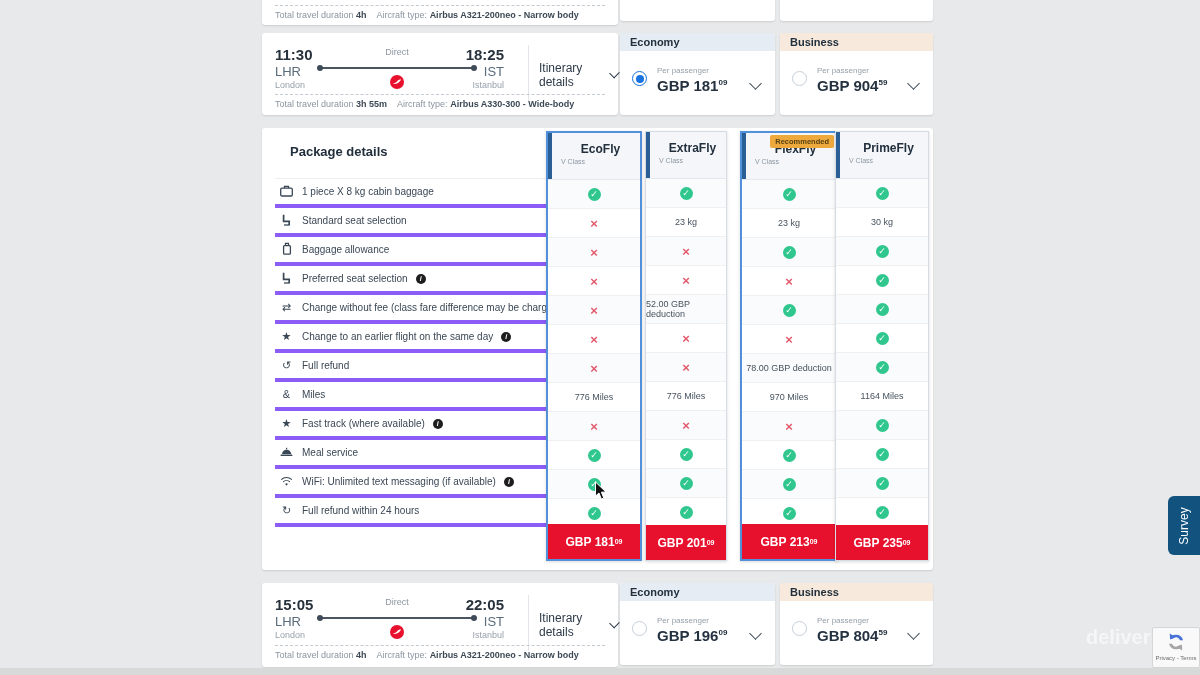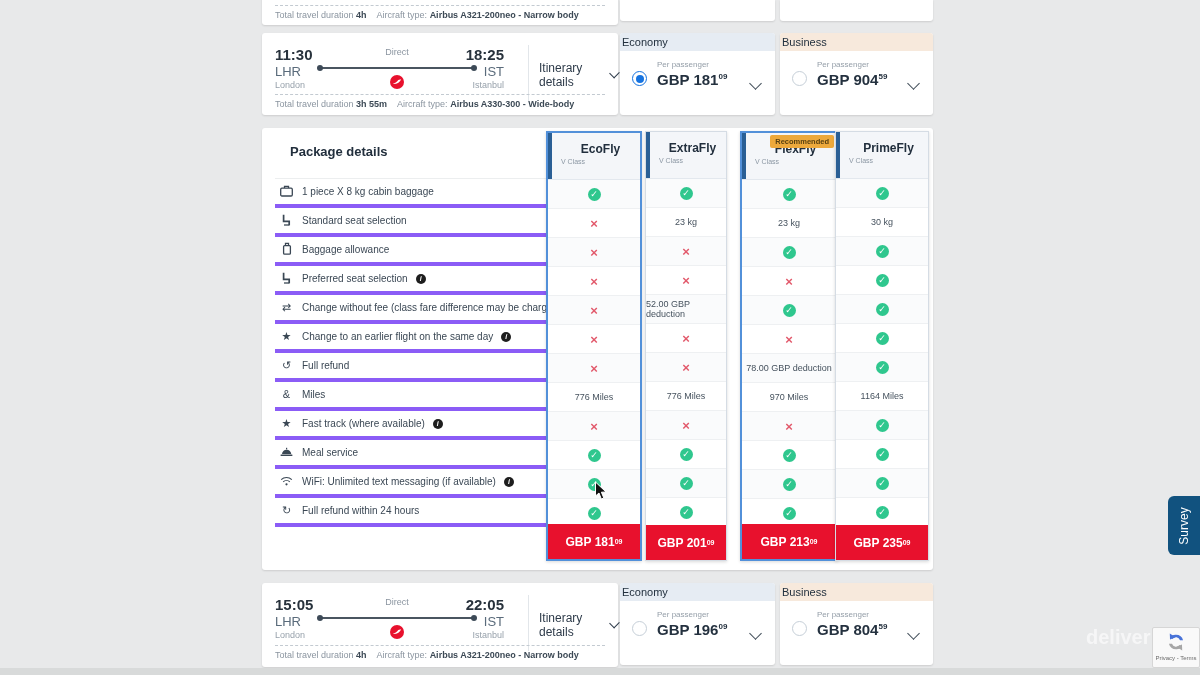--- a/index.html
+++ b/index.html
@@ -19,27 +19,27 @@
   .stop-label{position:absolute;left:56px;width:158px;top:14px;text-align:center;font-size:9px;color:#8b95a0;}
   .route-line{position:absolute;left:57px;top:34px;width:156px;border-top:2px solid #4a5560;}
   .dot{position:absolute;top:-4px;width:6px;height:6px;border-radius:50%;background:#3d4a57;}
   .dot.l{left:-2px;} .dot.r{right:-2px;}
   .tk-logo{position:absolute;left:128px;top:42px;width:14px;height:14px;}
   .vdivider{position:absolute;left:266px;top:12px;height:56px;border-left:1px solid #e2e6ea;}
   .itin{position:absolute;left:277px;top:28px;font-size:12px;color:#2e3b4a;display:flex;align-items:center;gap:6px;cursor:pointer;}
   .chev{width:7px;height:7px;border-right:1.6px solid #2e3b4a;border-bottom:1.6px solid #2e3b4a;transform:rotate(45deg);margin-top:-4px;}
   
   .price-box{position:absolute;width:155px;height:82px;background:#fff;border-radius:3px;box-shadow:0 1px 2px rgba(0,0,0,.12);}
-  .pb-head{height:18px;line-height:18px;padding-left:2px;font-size:11px;font-weight:normal;color:#22303e;border-radius:3px 3px 0 0;}
+  .pb-head{height:18px;line-height:18px;padding-left:10px;font-size:11px;font-weight:bold;color:#22303e;border-radius:3px 3px 0 0;}
   .pb-head.eco{background:#e6ecf3;} .pb-head.biz{background:#f7e9dc;}
   .pb-body{position:relative;height:64px;cursor:pointer;}
   .radio{position:absolute;left:12px;top:20px;width:15px;height:15px;border-radius:50%;border:1px solid #c6cfd8;background:#fff;box-sizing:border-box;}
   .radio.selected{border:1px solid #1673e0;}
   .radio.selected::after{content:"";position:absolute;left:2.5px;top:2.5px;right:2.5px;bottom:2.5px;border-radius:50%;background:#1673e0;}
-  .pb-price{margin-left:37px;padding-top:9px;}
+  .pb-price{margin-left:37px;padding-top:15px;}
   .per{font-size:8px;color:#949ea8;}
   .amount{font-size:15px;font-weight:bold;color:#24313f;margin-top:2px;}
   .amount sup{font-size:8px;}
   .chev-big{position:absolute;right:15px;top:28px;width:8px;height:8px;border-right:1.8px solid #3c4955;border-bottom:1.8px solid #3c4955;transform:rotate(45deg);}
   
   #pkg-card{left:262px;top:128px;width:671px;height:442px;}
   .pkg-title{position:absolute;left:28px;top:16px;font-size:13px;font-weight:bold;color:#222f3d;}
   #feature-labels{position:absolute;left:13px;top:50px;width:276px;border-top:1px solid #eceeef;z-index:1;}
   .feature-row{height:29px;border-bottom:4px solid #8b5cf6;display:flex;align-items:center;gap:8px;padding-left:4px;box-sizing:border-box;white-space:nowrap;}
   .f-icon{width:15px;text-align:center;color:#3a4754;font-size:11px;line-height:11px;flex:none;}

